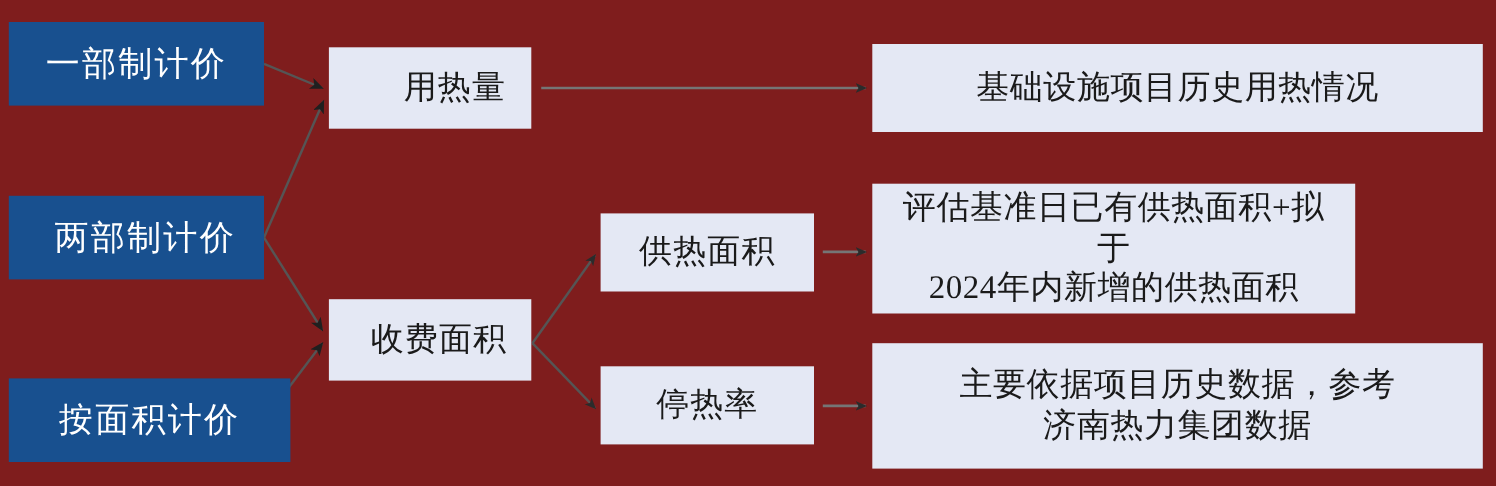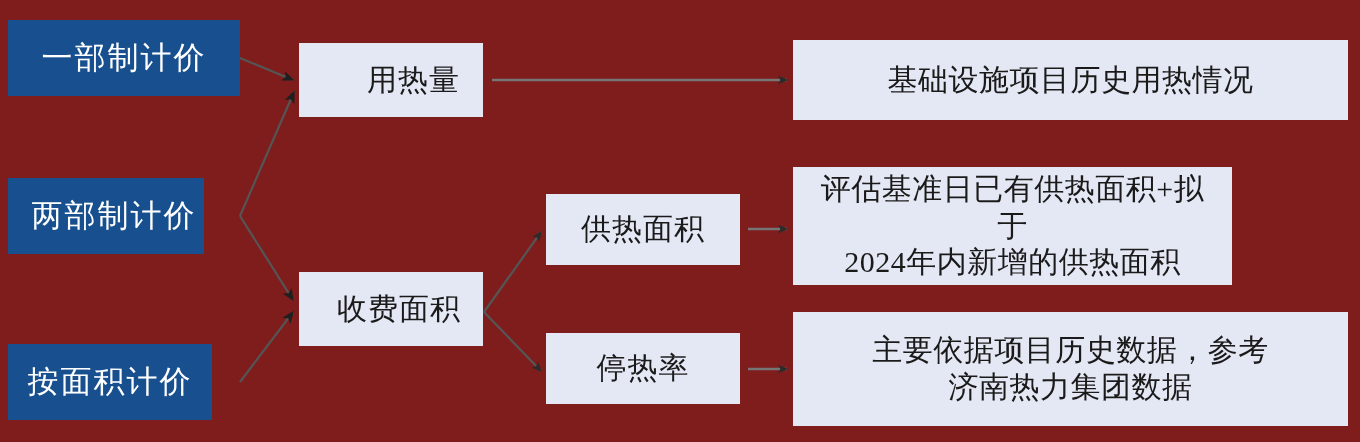--- a/index.html
+++ b/index.html
@@ -85,25 +85,25 @@
 
     <path d="M748,229 L787,229" stroke="#757575" stroke-width="2.4" fill="none" marker-end="url(#ah)"></path>
 
     <path d="M748,369 L787,369" stroke="#757575" stroke-width="2.4" fill="none" marker-end="url(#ah)"></path>
   </svg>
 
   <div class="node blue" style="left:8px; top:20px; width:232px; height:76px;">
     <span>一部制计价</span>
   </div>
 
-  <div class="node blue" style="left:8px; top:178px; width:196px; height:76px;padding-left:16px;">
+  <div class="node blue" style="left:8px; top:178px; width:232px; height:76px;padding-left:16px;">
     <span>两部制计价</span>
   </div>
 
-  <div class="node blue" style="left:8px; top:344px; width:204px; height:76px;">
+  <div class="node blue" style="left:8px; top:344px; width:256px; height:76px;">
     <span>按面积计价</span>
   </div>
 
   <div class="node light" style="left:299px; top:43px; width:184px; height:74px;padding-left:45px;">
     <span>用热量</span>
   </div>
 
   <div class="node light" style="left:299px; top:272px; width:184px; height:74px;padding-left:16px;">
     <span>收费面积</span>
   </div>

